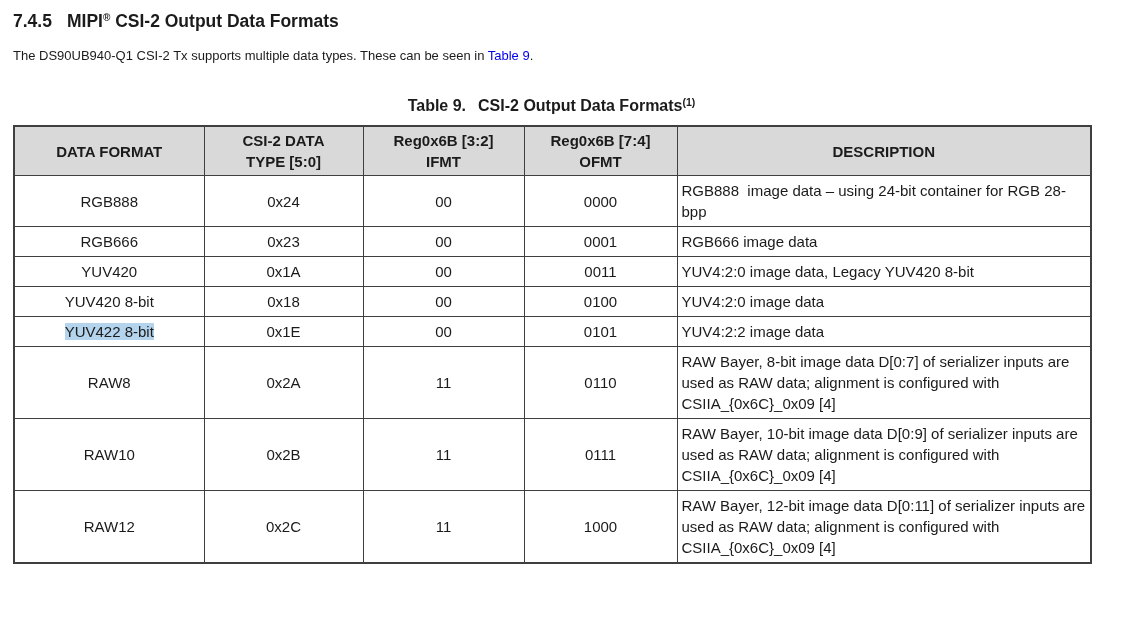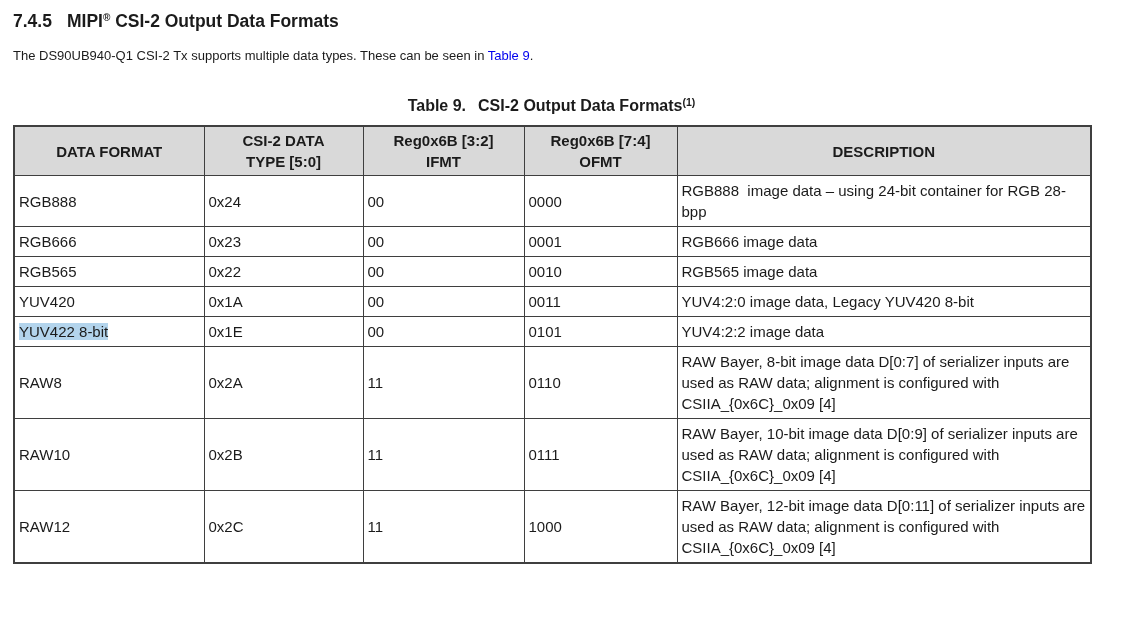--- a/index.html
+++ b/index.html
@@ -42,21 +42,21 @@
   table.data th,table.data td{
     border:1.5px solid var(--border);
     font-size:15px;line-height:21px;color:var(--text);
   }
   table.data th{
     background:var(--header-bg);font-weight:bold;text-align:center;
     padding:3px 2px;height:47px;vertical-align:middle;
   }
   table.data th .hline{display:block;}
   table.data td{padding:4px 4px;}
-  td.c-center{text-align:left;vertical-align:middle;margin-left:23px;}
+  td.c-center{text-align:center;vertical-align:middle;margin-left:23px;}
   td.c-desc{text-align:left;vertical-align:middle;padding:2px 8px;white-space:pre-wrap;}
   .hl{background:var(--selection);}
 </style>
 </head>
 <body>
 
 <div class="page">
 
   <h2 class="section-heading"><span class="sec-num">7.4.5</span><span><span>MIPI</span><sup>®</sup><span> CSI-2 Output Data Formats</span></span></h2>
 
@@ -105,32 +105,32 @@
         <td class="c-desc">RGB888  image data – using 24-bit container for RGB 28-bpp</td>
       </tr>
       <tr>
         <td class="c-center">RGB666</td>
         <td class="c-center">0x23</td>
         <td class="c-center">00</td>
         <td class="c-center">0001</td>
         <td class="c-desc">RGB666 image data</td>
       </tr>
       <tr>
-        <td class="c-center">RGB565</td>
-        <td class="c-center">0x22</td>
-        <td class="c-center">00</td>
-        <td class="c-center">0010</td>
-        <td class="c-desc">RGB565 image data</td>
-      </tr>
-      <tr>
         <td class="c-center">YUV420</td>
         <td class="c-center">0x1A</td>
         <td class="c-center">00</td>
         <td class="c-center">0011</td>
         <td class="c-desc">YUV4:2:0 image data, Legacy YUV420 8-bit</td>
+      </tr>
+      <tr>
+        <td class="c-center">YUV420 8-bit</td>
+        <td class="c-center">0x18</td>
+        <td class="c-center">00</td>
+        <td class="c-center">0100</td>
+        <td class="c-desc">YUV4:2:0 image data</td>
       </tr>
       <tr>
         <td class="c-center"><span class="hl">YUV422 8-bit</span></td>
         <td class="c-center">0x1E</td>
         <td class="c-center">00</td>
         <td class="c-center">0101</td>
         <td class="c-desc">YUV4:2:2 image data</td>
       </tr>
       <tr>
         <td class="c-center">RAW8</td>

